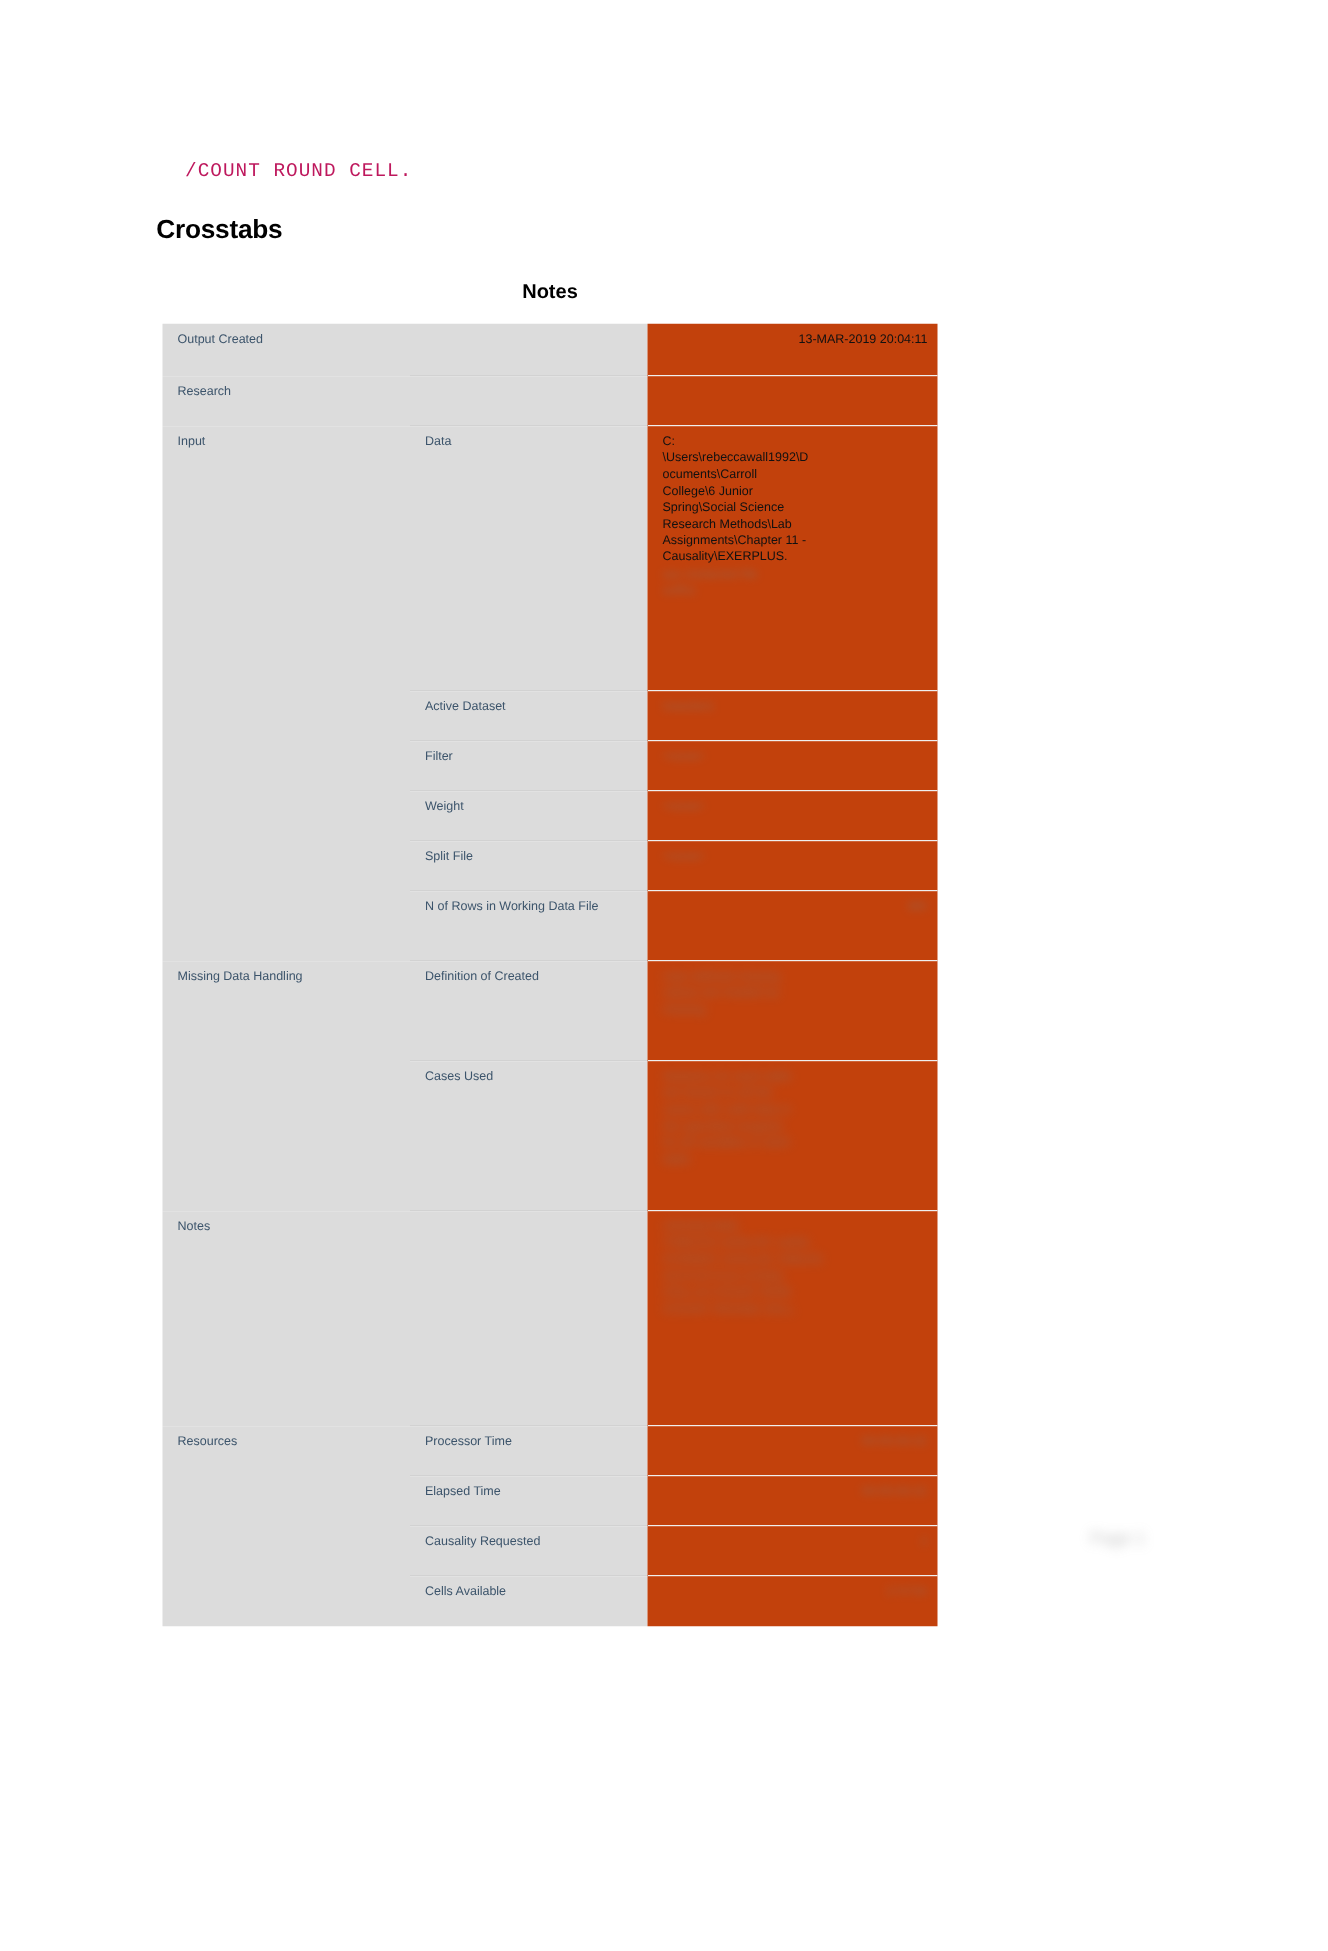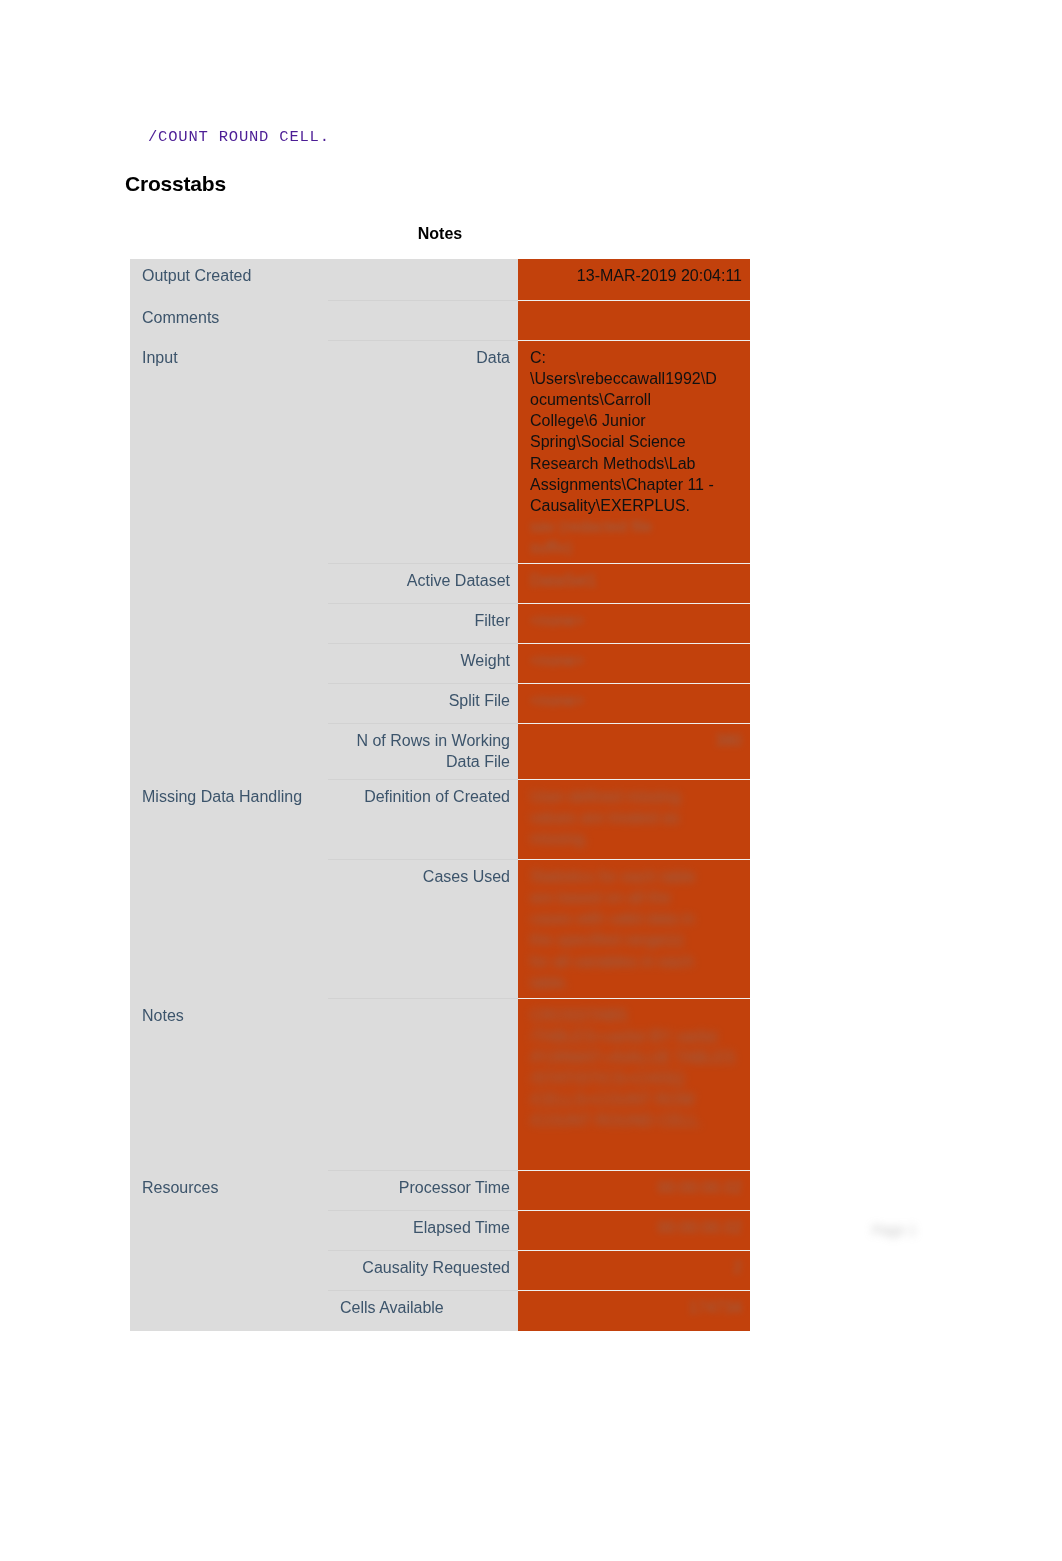--- a/index.html
+++ b/index.html
@@ -17,21 +17,21 @@
   }
 
   
   .syntax-line {
     position: absolute;
     left: 148px;
     top: 128px;
     font-family: "Liberation Mono", "DejaVu Sans Mono", monospace;
     font-size: 15.5px;
     letter-spacing: 0.8px;
-    color: #4c1d95;
+    color: #be185d;
     white-space: pre;
   }
 
   
   .section-heading {
     position: absolute;
     left: 125px;
     top: 172px;
     font-size: 21px;
     font-weight: bold;
@@ -53,21 +53,21 @@
   }
 
   
   .notes-table {
     position: absolute;
     left: 130px;
     top: 259px;
     width: 620px;
     border-collapse: collapse;
     table-layout: fixed;
-    font-size: 16px;
+    font-size: 10px;
     color: #3c546b;
   }
   .notes-table td {
     vertical-align: top;
     padding: 6px 8px 6px 12px;
     line-height: 1.32;
     border: 0;
   }
 
   
@@ -75,21 +75,21 @@
   .col-b { width: 190px; }
   .col-c { width: 232px; }
 
   
   .lbl-a { background: #dcdcdc; }
   .lbl-b { background: #dcdcdc; }
   .val   { background: #c2410c; color: #111111; }
 
   
   .val.sep { box-shadow: inset 0 -1px 0 #efefef; }
-  .lbl-b.sep { box-shadow: inset 0 -1px 0 #d2d2d2; text-align: right; }
+  .lbl-b.sep { box-shadow: inset 0 -1px 0 #d2d2d2; }
 
   .val.right { text-align: right; color: #111111; }
 
   .pathtext {
     white-space: pre-line;
     word-break: break-word;
   }
 
   
   .blur {
@@ -136,21 +136,21 @@
   </colgroup>
   <tbody>
 
     <tr>
       <td class="lbl-a" rowspan="1">Output Created</td>
       <td class="lbl-b sep"></td>
       <td class="val right sep" style="height:30px">13-MAR-2019 20:04:11</td>
     </tr>
 
     <tr>
-      <td class="lbl-a">Comments</td>
+      <td class="lbl-a">Research</td>
       <td class="lbl-b sep"></td>
       <td class="val sep" style="height:28px"></td>
     </tr>
 
     <tr>
       <td class="lbl-a" rowspan="6">Input</td>
       <td class="lbl-b sep" style="height:200px">Data</td>
       <td class="val sep">
         <span class="pathtext">C:
 \Users\rebeccawall1992\D

